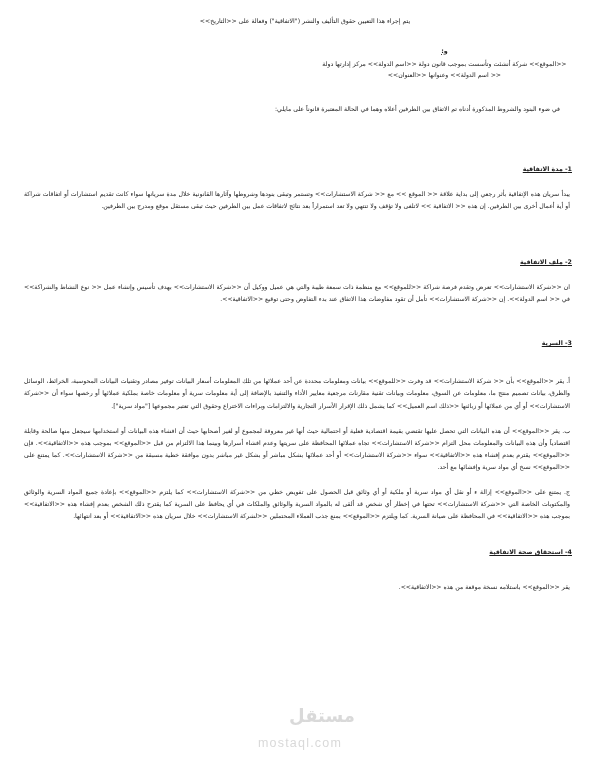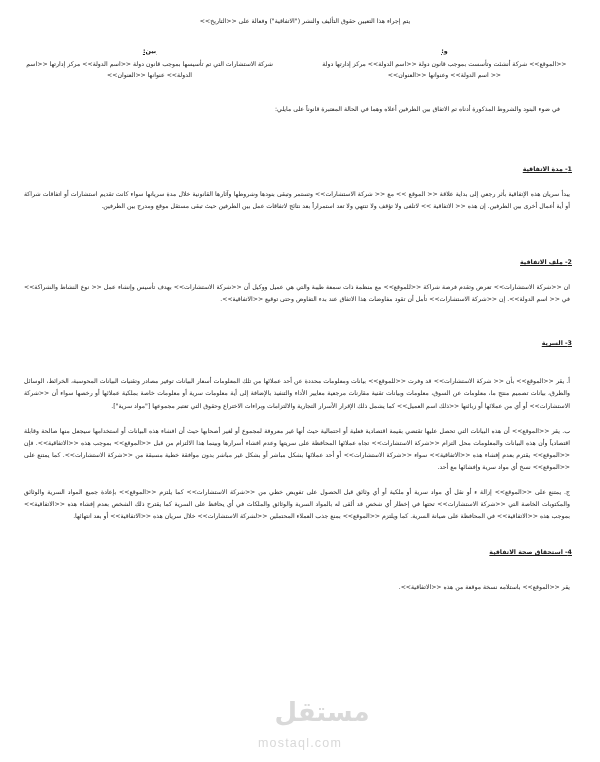--- a/index.html
+++ b/index.html
@@ -107,21 +107,21 @@
     right: 0;
     bottom: 12px;
     display: flex;
     flex-direction: column;
     align-items: center;
     justify-content: center;
     pointer-events: none;
     user-select: none;
   }
   .wm-arabic {
-    font-size: 26px;
+    font-size: 18px;
     font-weight: bold;
     color: #d9d9d9;
     letter-spacing: 1px;
     line-height: 1;
     font-family: "DejaVu Sans", "Liberation Sans", sans-serif;
     margin-left: 44px;
   }
   .wm-latin {
     font-size: 12.5px;
     color: #d9d9d9;
@@ -143,24 +143,20 @@
 
 <div class="page">
 
   <div class="preamble">يتم إجراء هذا التعيين حقوق التأليف والنشر ("الاتفاقية") وفعالة على &lt;&lt;التاريخ&gt;&gt;</div>
 
   <div class="parties">
     <div class="party-col">
       <div class="party-label">و:</div>
       <div class="party-body">&lt;&lt;الموقع&gt;&gt; شركة أنشئت وتأسست بموجب قانون دولة &lt;&lt;اسم الدولة&gt;&gt; مركز إدارتها دولة &lt;&lt; اسم الدولة&gt;&gt; وعنوانها &lt;&lt;العنوان&gt;&gt;</div>
     </div>
-    <div class="party-col">
-      <div class="party-label">بين:</div>
-      <div class="party-body">شركة الاستشارات التي تم تأسيسها بموجب قانون دولة &lt;&lt;اسم الدولة&gt;&gt; مركز إدارتها &lt;&lt;اسم الدولة&gt;&gt; عنوانها &lt;&lt;العنوان&gt;&gt;</div>
-    </div>
   </div>
 
   <div class="intro">في ضوء البنود والشروط المذكورة أدناه تم الاتفاق بين الطرفين أعلاه وهما في الحالة المعتبرة قانوناً على مايلي:</div>
 
   <div class="gap-md"></div>
   <div class="section-heading sec-1">1- مدة الاتفاقية</div>
   <div class="gap-sm"></div>
   <div class="body-block">يبدأ سريان هذه الإتفاقية بأثر رجعي إلى بداية علاقة &lt;&lt; الموقع &gt;&gt; مع &lt;&lt; شركة الاستشارات&gt;&gt; وتستمر وتبقى بنودها وشروطها وآثارها القانونية خلال مدة سريانها سواء كانت تقديم استشارات أو اتفاقات شراكة أو أية أعمال أخرى بين الطرفين. إن هذه &lt;&lt; الاتفاقية &gt;&gt; لاتلغى ولا تؤقف ولا تنتهي ولا تعد استمراراً بعد نتائج لاتفاقات عمل بين الطرفين حيث تبقى مستقل موقع ومدرج بين الطرفين.</div>
 
   <div class="gap-xl"></div>

